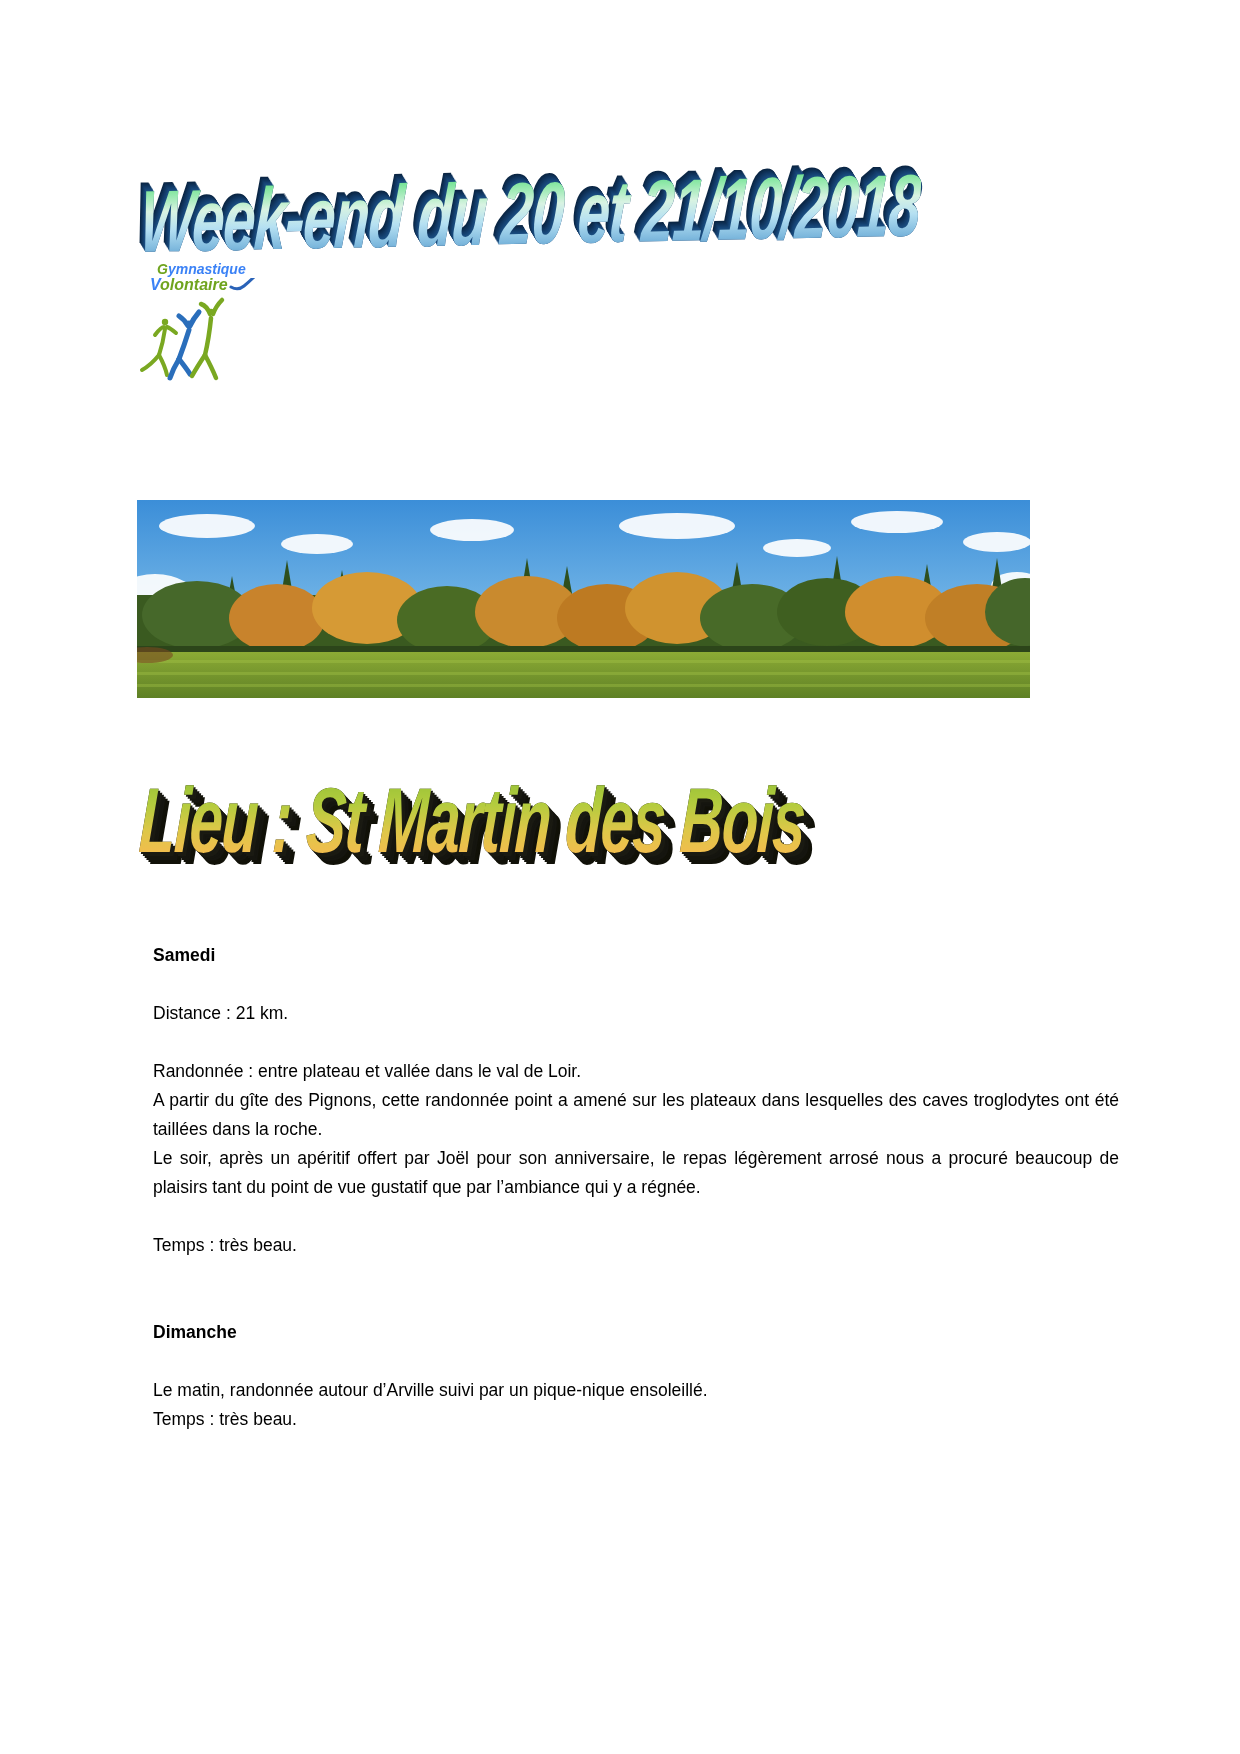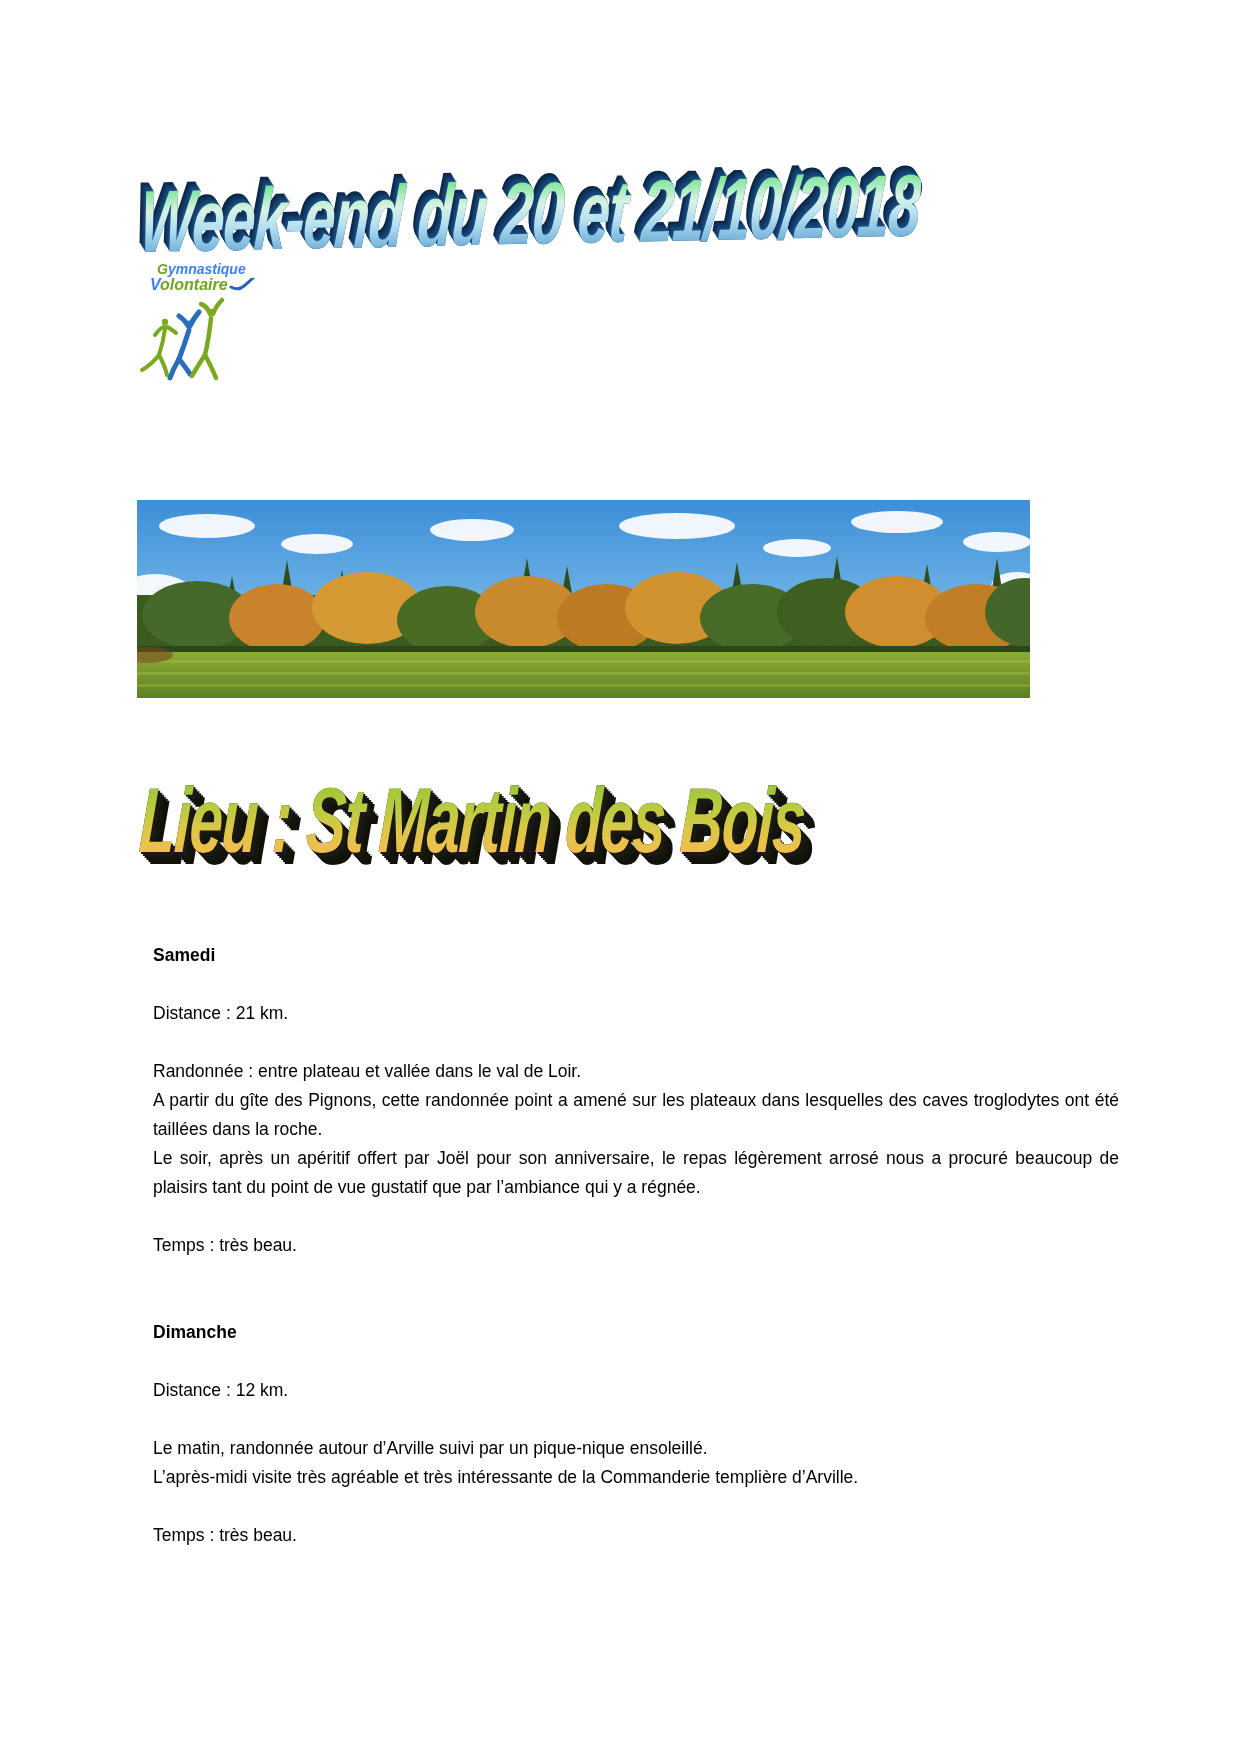--- a/index.html
+++ b/index.html
@@ -211,19 +211,17 @@
 
   <div class="body-text">
     <p class="h-day">Samedi</p>
     <p>Distance : 21 km.</p>
     <p class="tight">Randonnée : entre plateau et vallée dans le val de Loir.</p>
     <p class="tight just">A partir du gîte des Pignons, cette randonnée point a amené sur les plateaux dans lesquelles des caves troglodytes ont été taillées dans la roche.</p>
     <p class="just">Le soir, après un apéritif offert par Joël pour son anniversaire, le repas légèrement arrosé nous a procuré beaucoup de plaisirs tant du point de vue gustatif que par l’ambiance qui y a régnée.</p>
     <p>Temps : très beau.</p>
     <div class="gap"></div>
     <p class="h-day">Dimanche</p>
-    <p>Distance : 12 km.</p>
     <p class="tight">Le matin, randonnée autour d’Arville suivi par un pique-nique ensoleillé.</p>
-    <p>L’après-midi visite très agréable et très intéressante de la Commanderie templière d’Arville.</p>
     <p>Temps : très beau.</p>
   </div>
 
 </div>
 
 </body></html>

